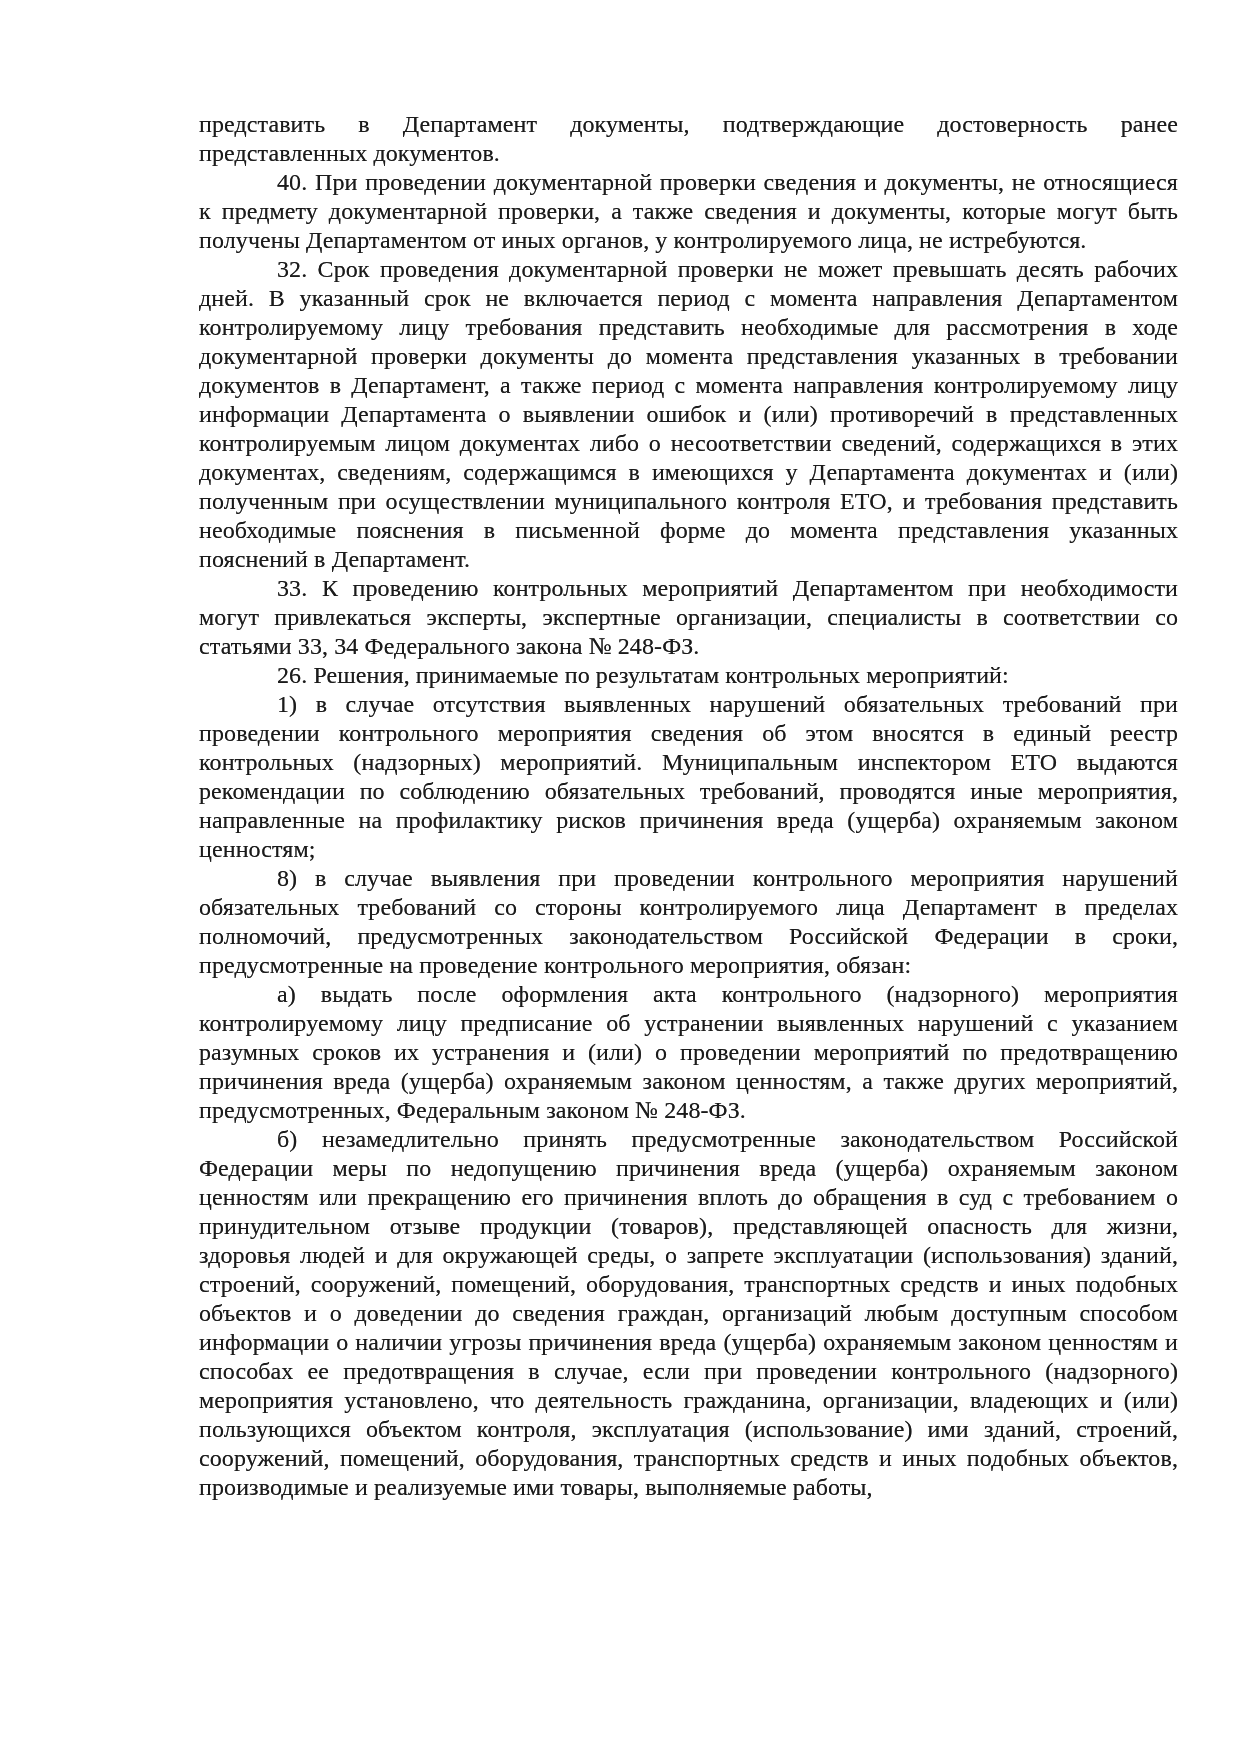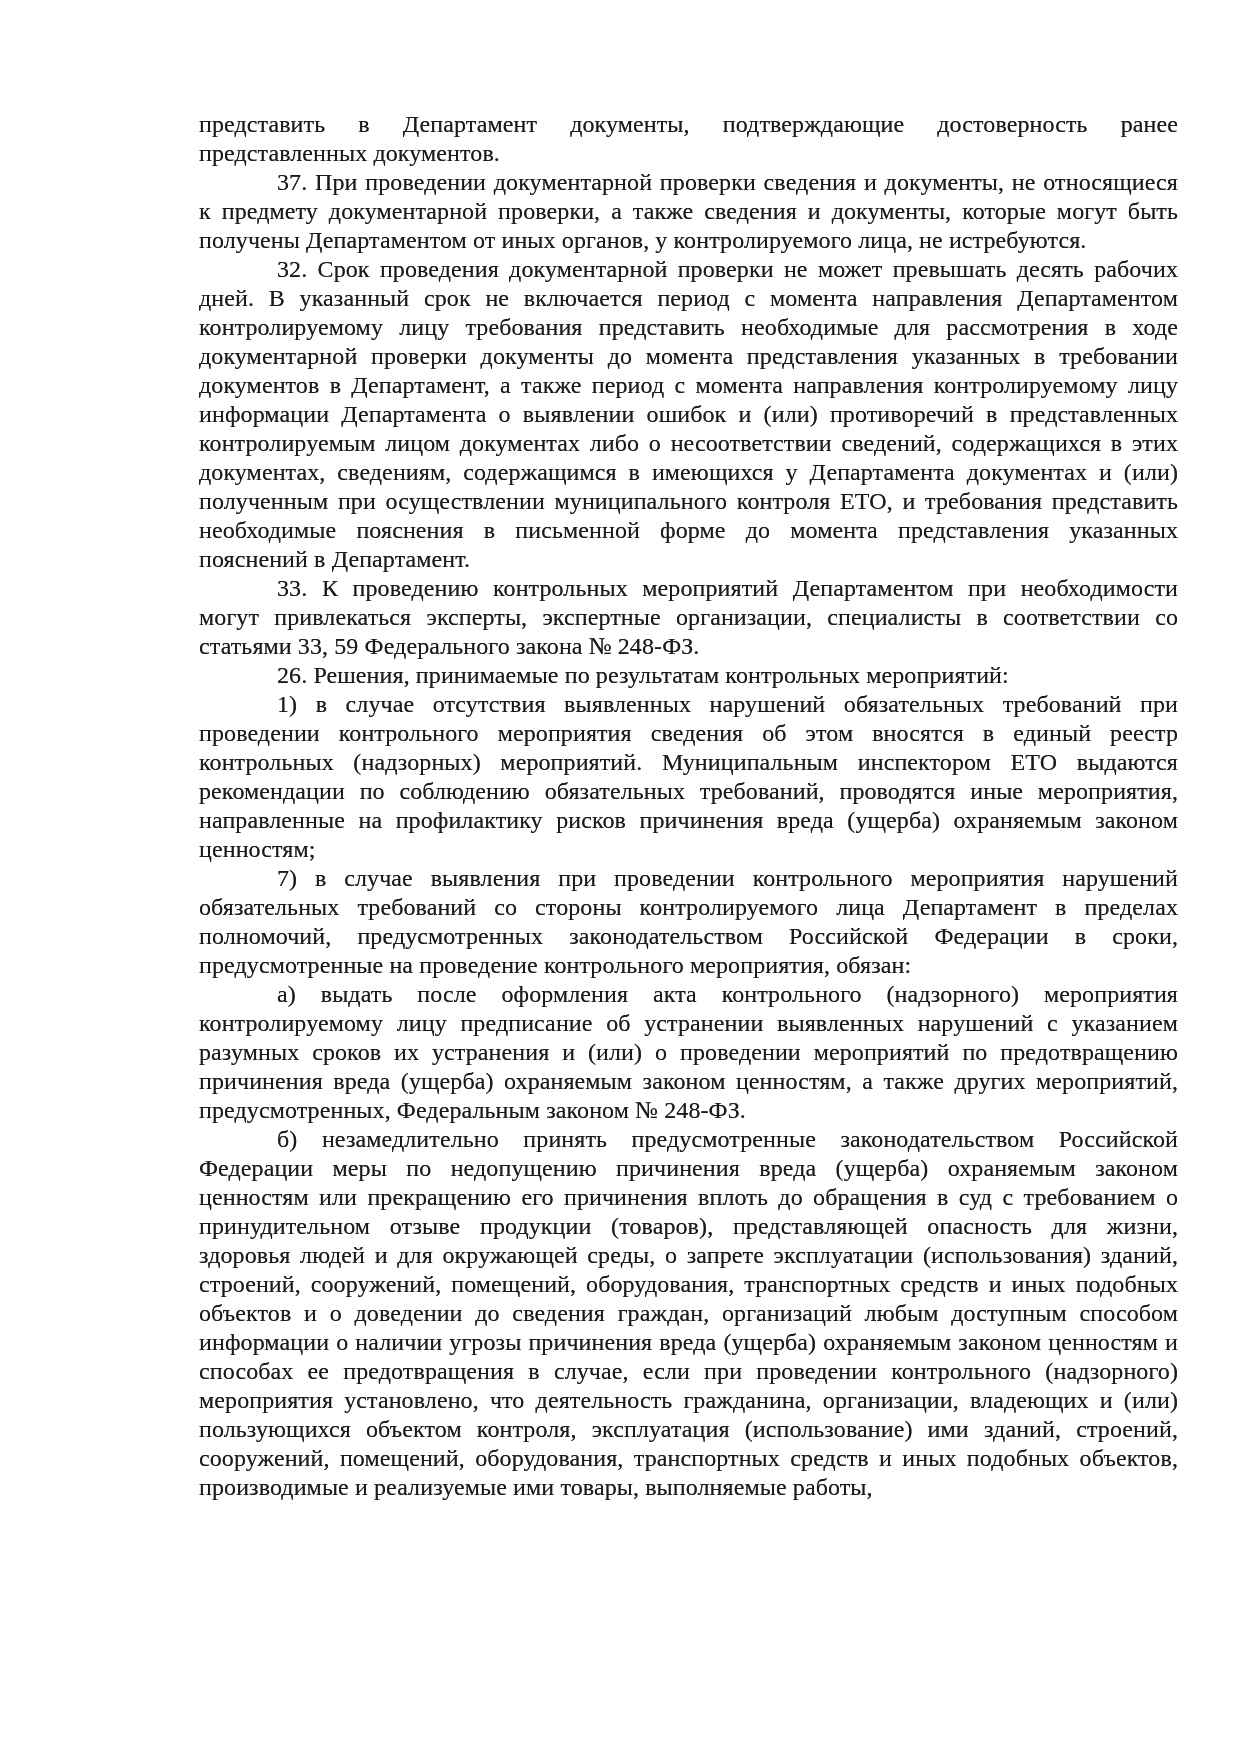--- a/index.html
+++ b/index.html
@@ -35,22 +35,22 @@
   .para.indent {
     text-indent: 78px;
   }
 </style>
 </head>
 <body>
 
 <div class="page">
   <div class="doc-body">
       <p class="para">представить в Департамент документы, подтверждающие достоверность ранее представленных документов.</p>
-      <p class="para indent">37. При проведении документарной проверки сведения и документы, не относящиеся к предмету документарной проверки, а также сведения и документы, которые могут быть получены Департаментом от иных органов, у контролируемого лица, не истребуются.</p>
+      <p class="para indent">40. При проведении документарной проверки сведения и документы, не относящиеся к предмету документарной проверки, а также сведения и документы, которые могут быть получены Департаментом от иных органов, у контролируемого лица, не истребуются.</p>
       <p class="para indent">32. Срок проведения документарной проверки не может превышать десять рабочих дней. В указанный срок не включается период с момента направления Департаментом контролируемому лицу требования представить необходимые для рассмотрения в ходе документарной проверки документы до момента представления указанных в требовании документов в Департамент, а также период с момента направления контролируемому лицу информации Департамента о выявлении ошибок и (или) противоречий в представленных контролируемым лицом документах либо о несоответствии сведений, содержащихся в этих документах, сведениям, содержащимся в имеющихся у Департамента документах и (или) полученным при осуществлении муниципального контроля ЕТО, и требования представить необходимые пояснения в письменной форме до момента представления указанных пояснений в Департамент.</p>
-      <p class="para indent">33. К проведению контрольных мероприятий Департаментом при необходимости могут привлекаться эксперты, экспертные организации, специалисты в соответствии со статьями 33, 59 Федерального закона № 248-ФЗ.</p>
+      <p class="para indent">33. К проведению контрольных мероприятий Департаментом при необходимости могут привлекаться эксперты, экспертные организации, специалисты в соответствии со статьями 33, 34 Федерального закона № 248-ФЗ.</p>
       <p class="para indent">26. Решения, принимаемые по результатам контрольных мероприятий:</p>
       <p class="para indent">1) в случае отсутствия выявленных нарушений обязательных требований при проведении контрольного мероприятия сведения об этом вносятся в единый реестр контрольных (надзорных) мероприятий. Муниципальным инспектором ЕТО выдаются рекомендации по соблюдению обязательных требований, проводятся иные мероприятия, направленные на профилактику рисков причинения вреда (ущерба) охраняемым законом ценностям;</p>
-      <p class="para indent">7) в случае выявления при проведении контрольного мероприятия нарушений обязательных требований со стороны контролируемого лица Департамент в пределах полномочий, предусмотренных законодательством Российской Федерации в сроки, предусмотренные на проведение контрольного мероприятия, обязан:</p>
+      <p class="para indent">8) в случае выявления при проведении контрольного мероприятия нарушений обязательных требований со стороны контролируемого лица Департамент в пределах полномочий, предусмотренных законодательством Российской Федерации в сроки, предусмотренные на проведение контрольного мероприятия, обязан:</p>
       <p class="para indent">а) выдать после оформления акта контрольного (надзорного) мероприятия контролируемому лицу предписание об устранении выявленных нарушений с указанием разумных сроков их устранения и (или) о проведении мероприятий по предотвращению причинения вреда (ущерба) охраняемым законом ценностям, а также других мероприятий, предусмотренных, Федеральным законом № 248-ФЗ.</p>
       <p class="para indent">б) незамедлительно принять предусмотренные законодательством Российской Федерации меры по недопущению причинения вреда (ущерба) охраняемым законом ценностям или прекращению его причинения вплоть до обращения в суд с требованием о принудительном отзыве продукции (товаров), представляющей опасность для жизни, здоровья людей и для окружающей среды, о запрете эксплуатации (использования) зданий, строений, сооружений, помещений, оборудования, транспортных средств и иных подобных объектов и о доведении до сведения граждан, организаций любым доступным способом информации о наличии угрозы причинения вреда (ущерба) охраняемым законом ценностям и способах ее предотвращения в случае, если при проведении контрольного (надзорного) мероприятия установлено, что деятельность гражданина, организации, владеющих и (или) пользующихся объектом контроля, эксплуатация (использование) ими зданий, строений, сооружений, помещений, оборудования, транспортных средств и иных подобных объектов, производимые и реализуемые ими товары, выполняемые работы,</p>
     </div>
 </div>
 
 </body></html>

